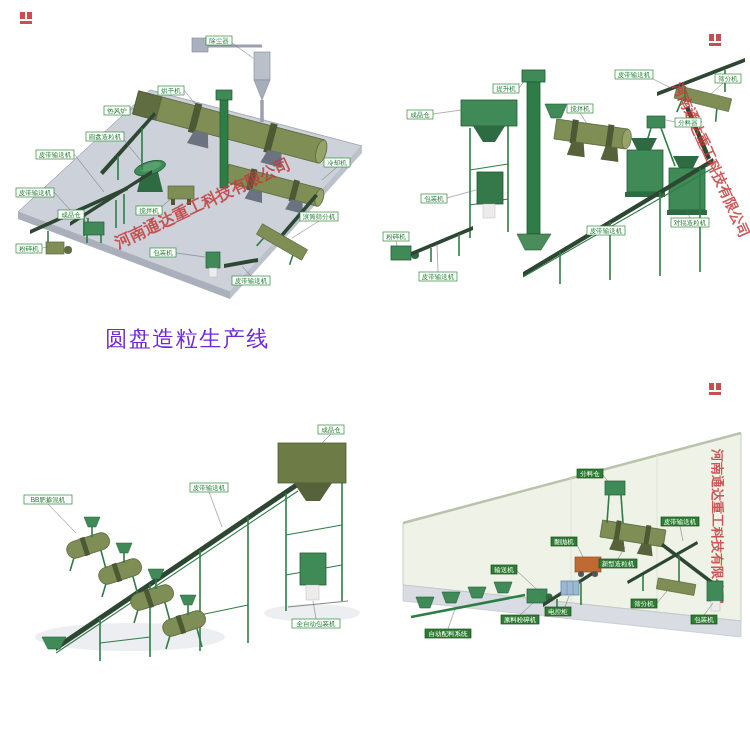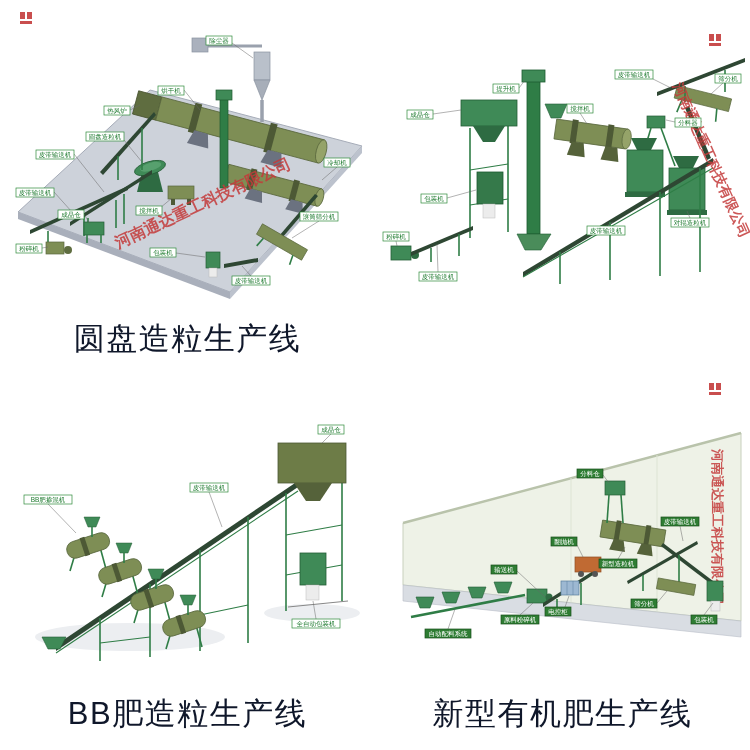--- a/index.html
+++ b/index.html
@@ -4,21 +4,21 @@
 <style>
   *{margin:0;padding:0;box-sizing:border-box}
   html,body{width:750px;height:750px;background:#ffffff;overflow:hidden;
     font-family:"Liberation Sans",sans-serif}
   .grid{width:750px;height:750px;display:grid;
     grid-template-columns:375px 375px;grid-template-rows:375px 375px}
   .card{display:flex;flex-direction:column;align-items:center;background:#fff}
   .art{width:375px;height:303px}
   .art svg{width:100%;height:100%;display:block}
   figcaption{height:72px;width:100%;display:flex;align-items:center;justify-content:center;
-    font-size:31px;color:#0f172a;letter-spacing:1.5px}
+    font-size:22px;color:#6d28d9;letter-spacing:1.5px}
   svg text{font-family:"Liberation Sans",sans-serif}
   .lb{fill:#ffffff;stroke:#2e8b3a;stroke-width:0.7}
   .lt{fill:#1d7a2e;font-size:6.5px;text-anchor:middle}
   .lb4{fill:#2e7d33;stroke:#174f1c;stroke-width:0.7}
   .lt4{fill:#ffffff;font-size:6.5px;text-anchor:middle}
   .ll{stroke:#666;stroke-width:0.5}
   .wm{font-weight:bold;opacity:0.85;text-anchor:middle}
   .leg{stroke:#2f7d46;stroke-width:1.6}
   .truss{stroke:#2f7d46;stroke-width:1.1;fill:none}
   .belt{fill:#2e4733}
@@ -414,21 +414,20 @@
             <rect x="318" y="50" width="26" height="9" class="lb"></rect>
           <text x="331" y="57" class="lt">成品仓</text>
           </g>
         <g>
           <line x1="316" y1="244" x2="313" y2="226" class="ll"></line>
             <rect x="292" y="244" width="48" height="9" class="lb"></rect>
           <text x="316" y="251" class="lt">全自动包装机</text>
           </g>
       </svg>
     </div>
-    <figcaption>BB肥造粒生产线</figcaption>
   </figure>
 
   <figure class="card">
     <div class="art">
       <svg viewBox="0 0 375 303">
         <g>
           <polygon points="28,148 366,58 366,246 28,210" fill="#eef2e7" stroke="#c8d0bd" stroke-width="1"></polygon>
           <line x1="28" y1="148" x2="366" y2="58" stroke="#b9c3ab" stroke-width="2.5"></line>
           <line x1="196" y1="103" x2="196" y2="228" stroke="#dde4d4" stroke-width="1"></line>
           <line x1="282" y1="80" x2="282" y2="237" stroke="#dde4d4" stroke-width="1"></line>
@@ -541,16 +540,15 @@
             <rect x="126" y="240" width="38" height="9" class="lb4"></rect>
           <text x="145" y="247" class="lt4">原料粉碎机</text>
           </g>
         <g>
           <line x1="190" y1="232" x2="194" y2="221" class="ll"></line>
             <rect x="170" y="232" width="26" height="9" class="lb4"></rect>
           <text x="183" y="239" class="lt4">电控柜</text>
           </g>
       </svg>
     </div>
-    <figcaption>新型有机肥生产线</figcaption>
   </figure>
 
 </div>
 
 </body></html>

